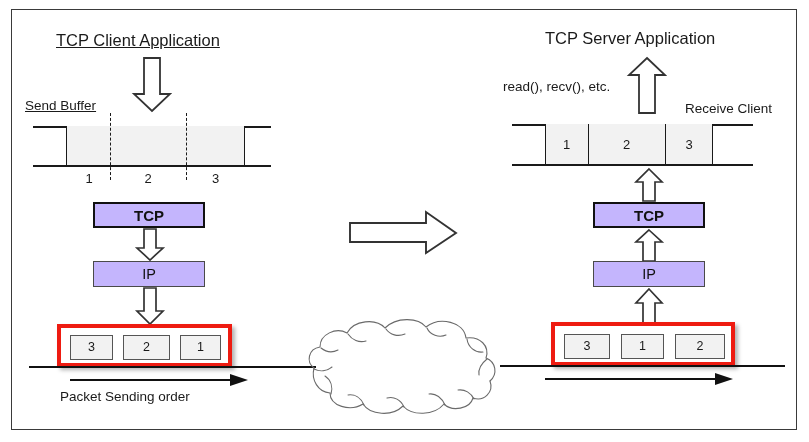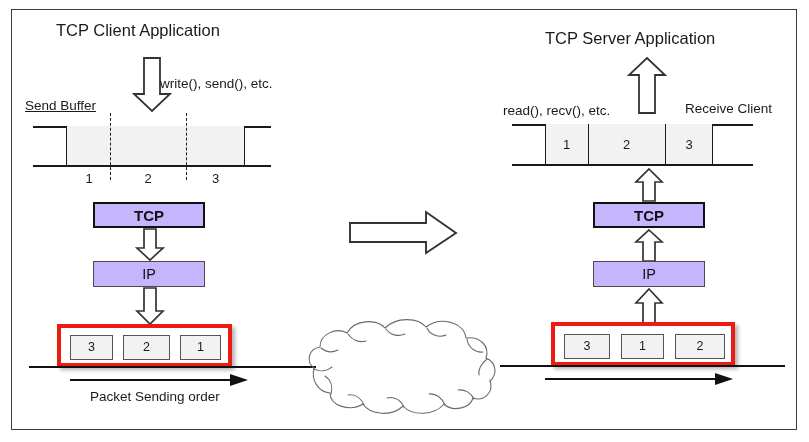--- a/index.html
+++ b/index.html
@@ -106,27 +106,26 @@
     position:absolute;
     height:1.8px;background:#111111;
   }
 </style>
 </head>
 <body>
 
 <div id="canvas">
   <div class="frame"></div>
 
-  <div class="lbl title" style="left:56px;top:22px;">TCP Client Application</div>
+  <div class="lbl title" style="left:56px;top:32px;text-decoration:underline;">TCP Client Application</div>
   <div class="lbl title" style="left:545px;top:30px;">TCP Server Application</div>
 
   <svg class="svgl" style="left:133px;top:58px;" width="40" height="55" viewBox="0 0 40 55">
     <polygon points="11,0 27,0 27,36 37,36 19,53 1,36 11,36" fill="#ffffff" stroke="#333333" stroke-width="1.8"></polygon>
   </svg>
-  <div class="lbl small" style="left:160px;top:77px;">write(), send(), etc.</div>
 
   <div class="lbl small" style="left:25px;top:99px;text-decoration:underline;">Send Buffer</div>
 
   <div class="buf-line" style="left:33px;top:126px;width:238px;"></div>
   <div class="buf-line" style="left:33px;top:165px;width:238px;"></div>
 
   <div class="buf-cell" style="left:66px;top:126px;width:179px;height:39px;"></div>
 
   <div class="dash-div" style="left:110px;top:113px;height:67px;"></div>
   <div class="dash-div" style="left:186px;top:113px;height:67px;"></div>
@@ -153,21 +152,21 @@
     <div class="pkt" style="left:119px;top:7px;width:41px;height:25px;">1</div>
   </div>
 
   <div class="wire" style="left:29px;top:366px;width:287px;"></div>
 
   <svg class="svgl" style="left:70px;top:372px;" width="180" height="16" viewBox="0 0 180 16">
     <line x1="0" y1="8" x2="162" y2="8" stroke="#111111" stroke-width="1.8"></line>
     <polygon points="160,2 178,8 160,14" fill="#111111"></polygon>
   </svg>
 
-  <div class="lbl small" style="left:90px;top:390px;text-align:center;">Packet Sending order</div>
+  <div class="lbl small" style="left:60px;top:390px;text-align:center;">Packet Sending order</div>
 
   <svg class="svgl" style="left:350px;top:212px;" width="108" height="42" viewBox="0 0 108 42">
     <polygon points="0,11 76,11 76,0 106,21 76,41 76,30 0,30" fill="#ffffff" stroke="#333333" stroke-width="1.9"></polygon>
   </svg>
 
   <svg class="svgl" style="left:300px;top:312px;" width="215" height="108" viewBox="0 0 215 108">
     <g fill="none" stroke="#6a6a6a" stroke-width="1.1" stroke-linecap="round">
       <path d="M14,56 C6,50 8,37 20,35 C20,22 36,15 47,21 C54,8 76,6 85,16
                C96,5 118,5 126,15 C140,4 164,10 166,26 C180,24 190,34 186,46
                C196,50 198,62 190,69"></path>
@@ -185,21 +184,21 @@
       <path d="M104,95 C101,88 94,84 87,86"></path>
       <path d="M64,93 C61,86 55,82 48,83"></path>
       <path d="M31,82 C33,75 31,68 25,64"></path>
       <path d="M14,57 C20,60 27,59 32,55"></path>
     </g>
   </svg>
 
   <svg class="svgl" style="left:628px;top:57px;" width="40" height="58" viewBox="0 0 40 58">
     <polygon points="19,1 37,18 27,18 27,56 11,56 11,18 1,18" fill="#ffffff" stroke="#333333" stroke-width="1.8"></polygon>
   </svg>
-  <div class="lbl small" style="left:503px;top:80px;margin-top:24px;">read(), recv(), etc.</div>
+  <div class="lbl small" style="left:503px;top:80px;">read(), recv(), etc.</div>
 
   <div class="lbl small" style="left:685px;top:102px;">Receive Client</div>
 
   <div class="buf-line" style="left:512px;top:124px;width:241px;"></div>
   <div class="buf-line" style="left:512px;top:164px;width:241px;"></div>
 
   <div class="buf-cell" style="left:545px;top:124px;width:168px;height:40px;"></div>
 
   <div class="solid-div" style="left:588px;top:124px;height:40px;"></div>
   <div class="solid-div" style="left:665px;top:124px;height:40px;"></div>

